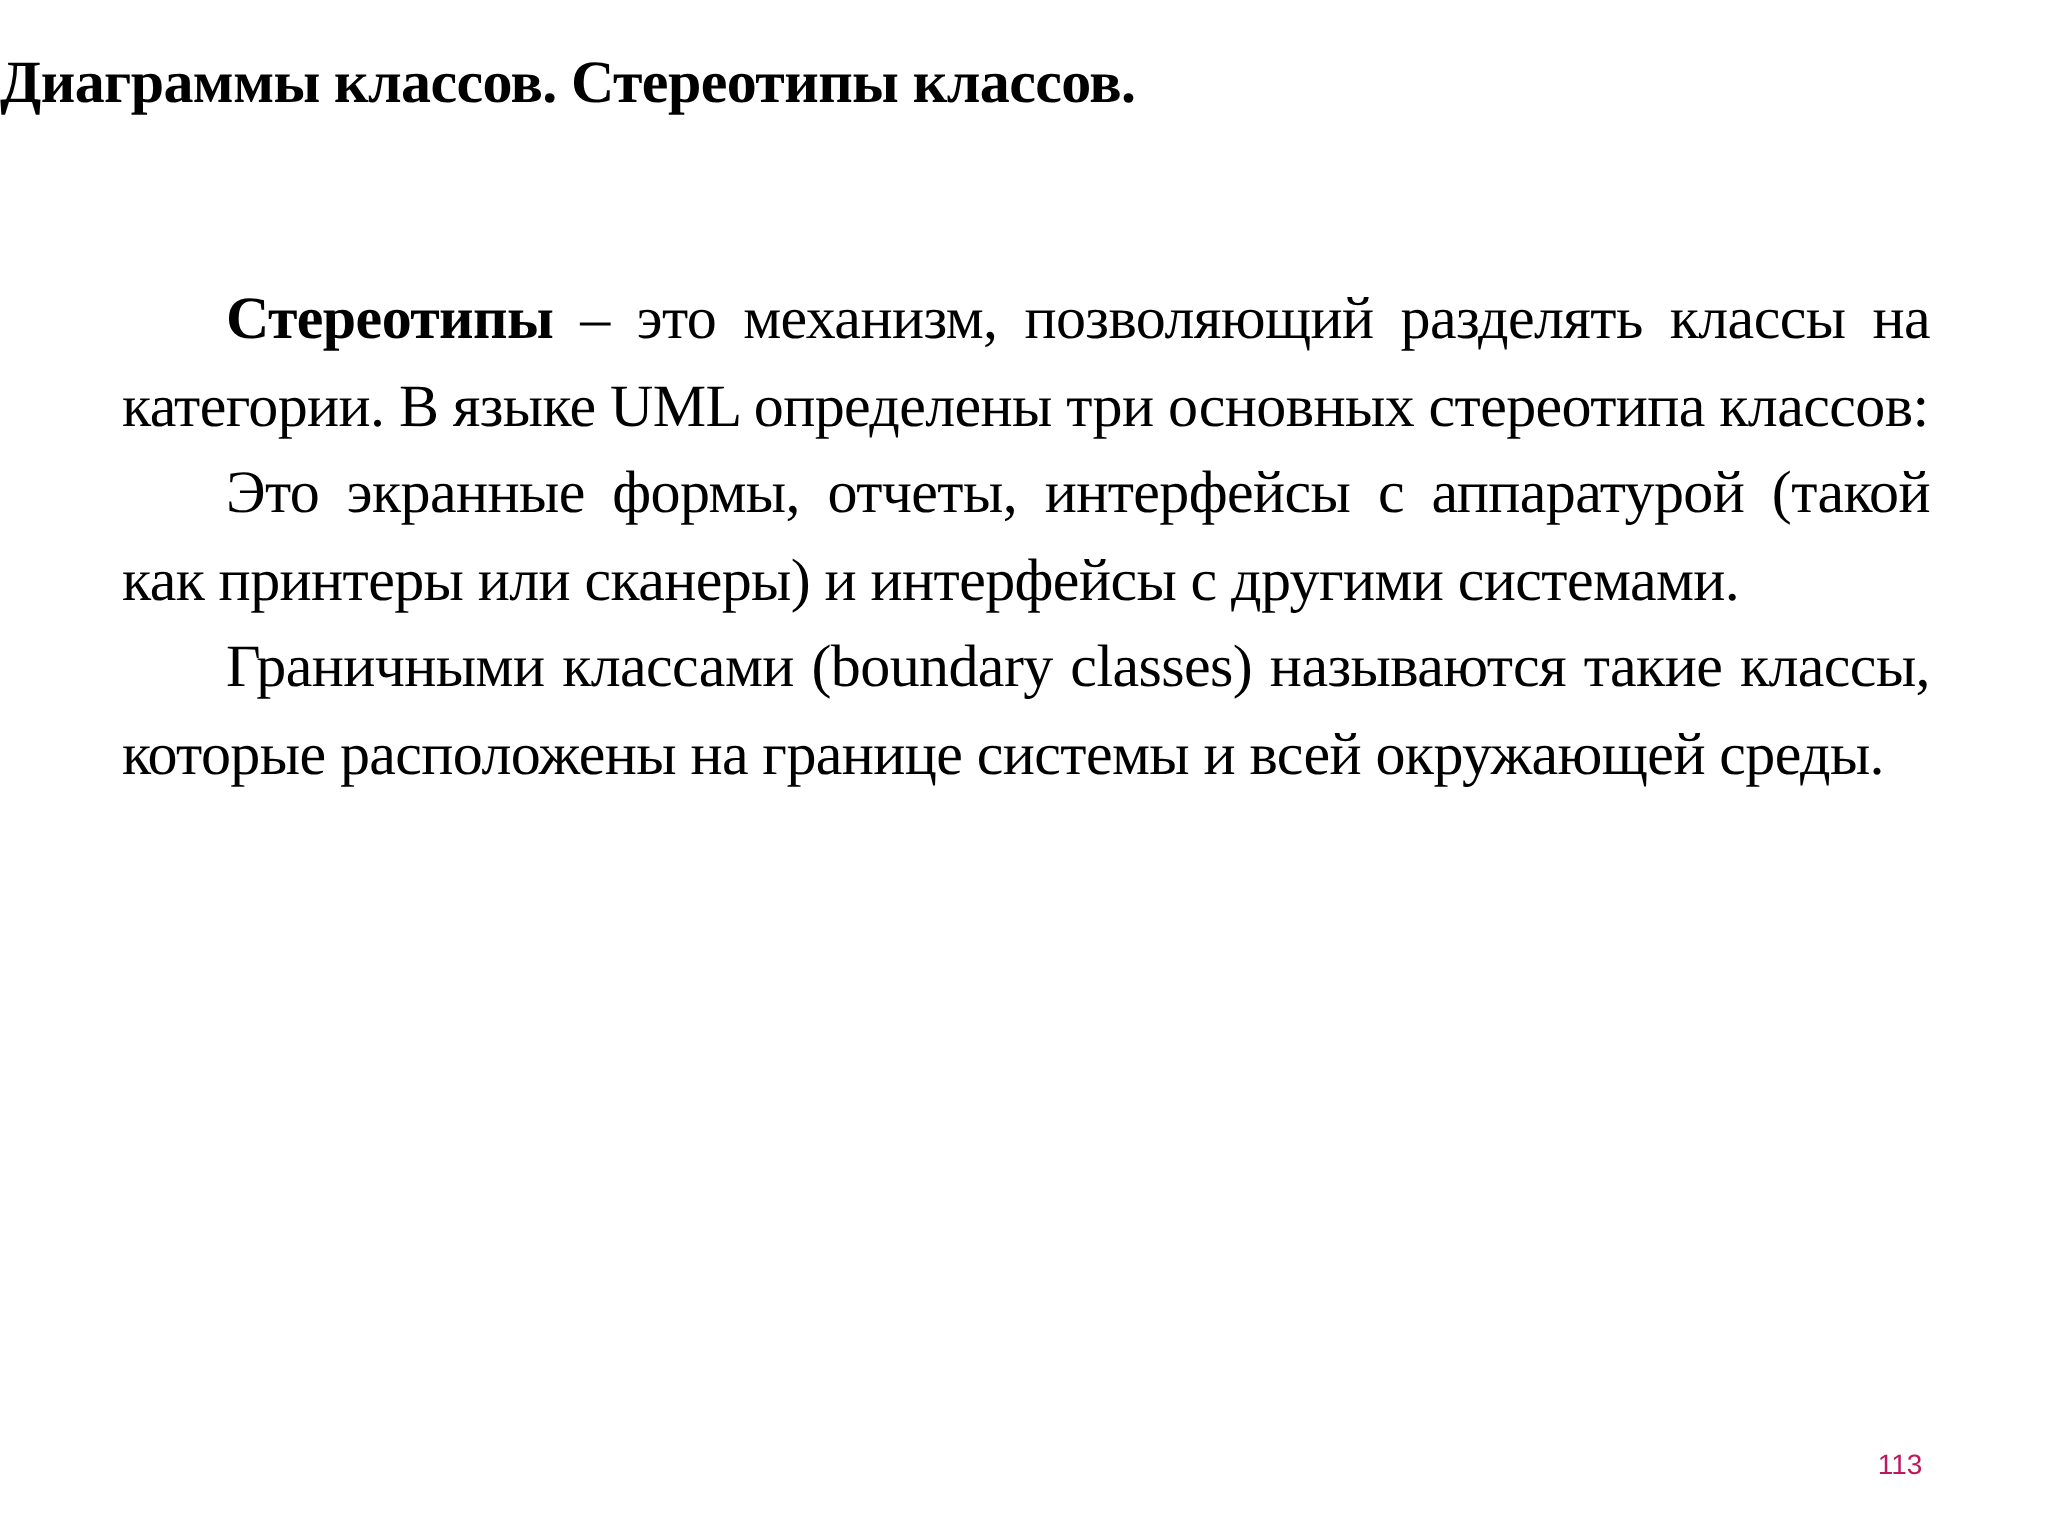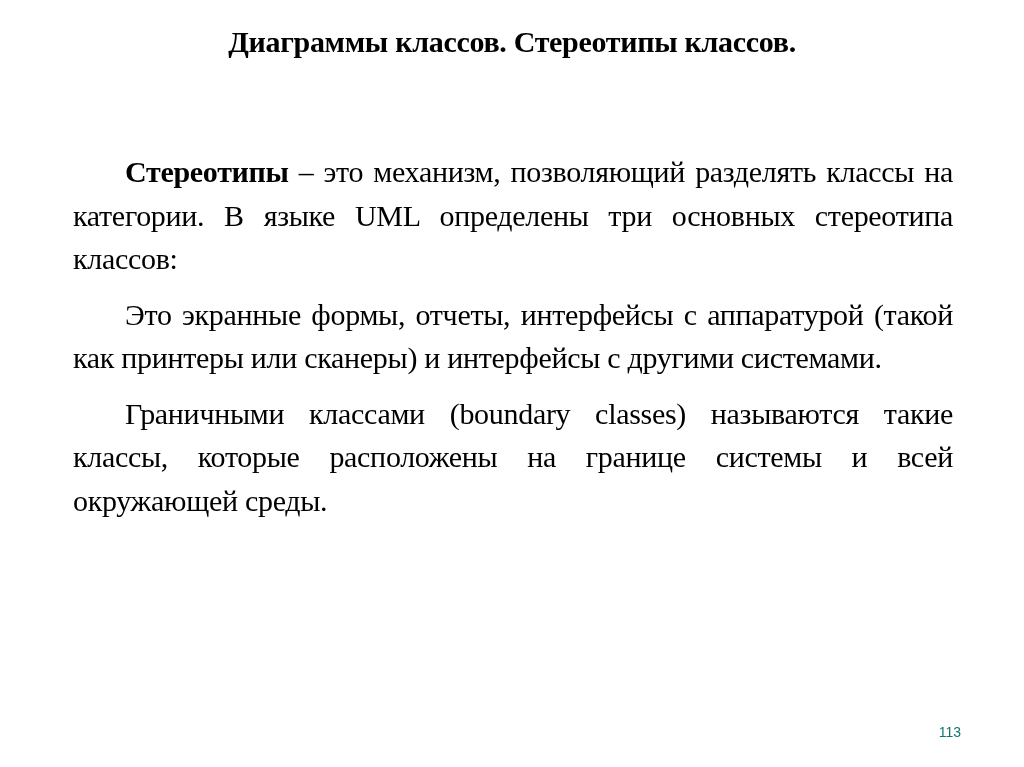--- a/index.html
+++ b/index.html
@@ -13,50 +13,50 @@
       position: relative;
       overflow: hidden;
       font-family: "Liberation Serif", serif;
       color: #000000;
     }
     .slide-title {
       position: absolute;
       top: 22px;
       left: 0;
       width: 1024px;
-      text-align: center;
+      text-align: left;
       font-size: 30px;
       font-weight: bold;
       letter-spacing: -0.3px;
       line-height: 40px;
     }
     .content {
       position: absolute;
       top: 138px;
       left: 61px;
       width: 904px;
       font-size: 30px;
       line-height: 43.5px;
     }
     .para {
-      margin: 12px;
+      margin: 0;
       text-align: justify;
       text-indent: 52px;
       letter-spacing: -0.3px;
     }
     .bold { font-weight: bold; }
     .page-number {
       position: absolute;
       top: 724px;
       left: 930px;
       width: 40px;
       text-align: center;
       font-family: "Liberation Sans", sans-serif;
       font-size: 14px;
-      color: #0f766e;
+      color: #be185d;
     }
   </style>
 </head>
 <body>
 
 <div class="slide-title">Диаграммы классов. Стереотипы классов.</div>
 
 <div class="content">
   <p class="para"><span class="bold">Стереотипы</span><span> – это механизм, позволяющий разделять классы на категории. В языке UML определены три основных стереотипа классов:</span></p>
   <p class="para">Это экранные формы, отчеты, интерфейсы с аппаратурой (такой как принтеры или сканеры) и интерфейсы с другими системами.</p>

